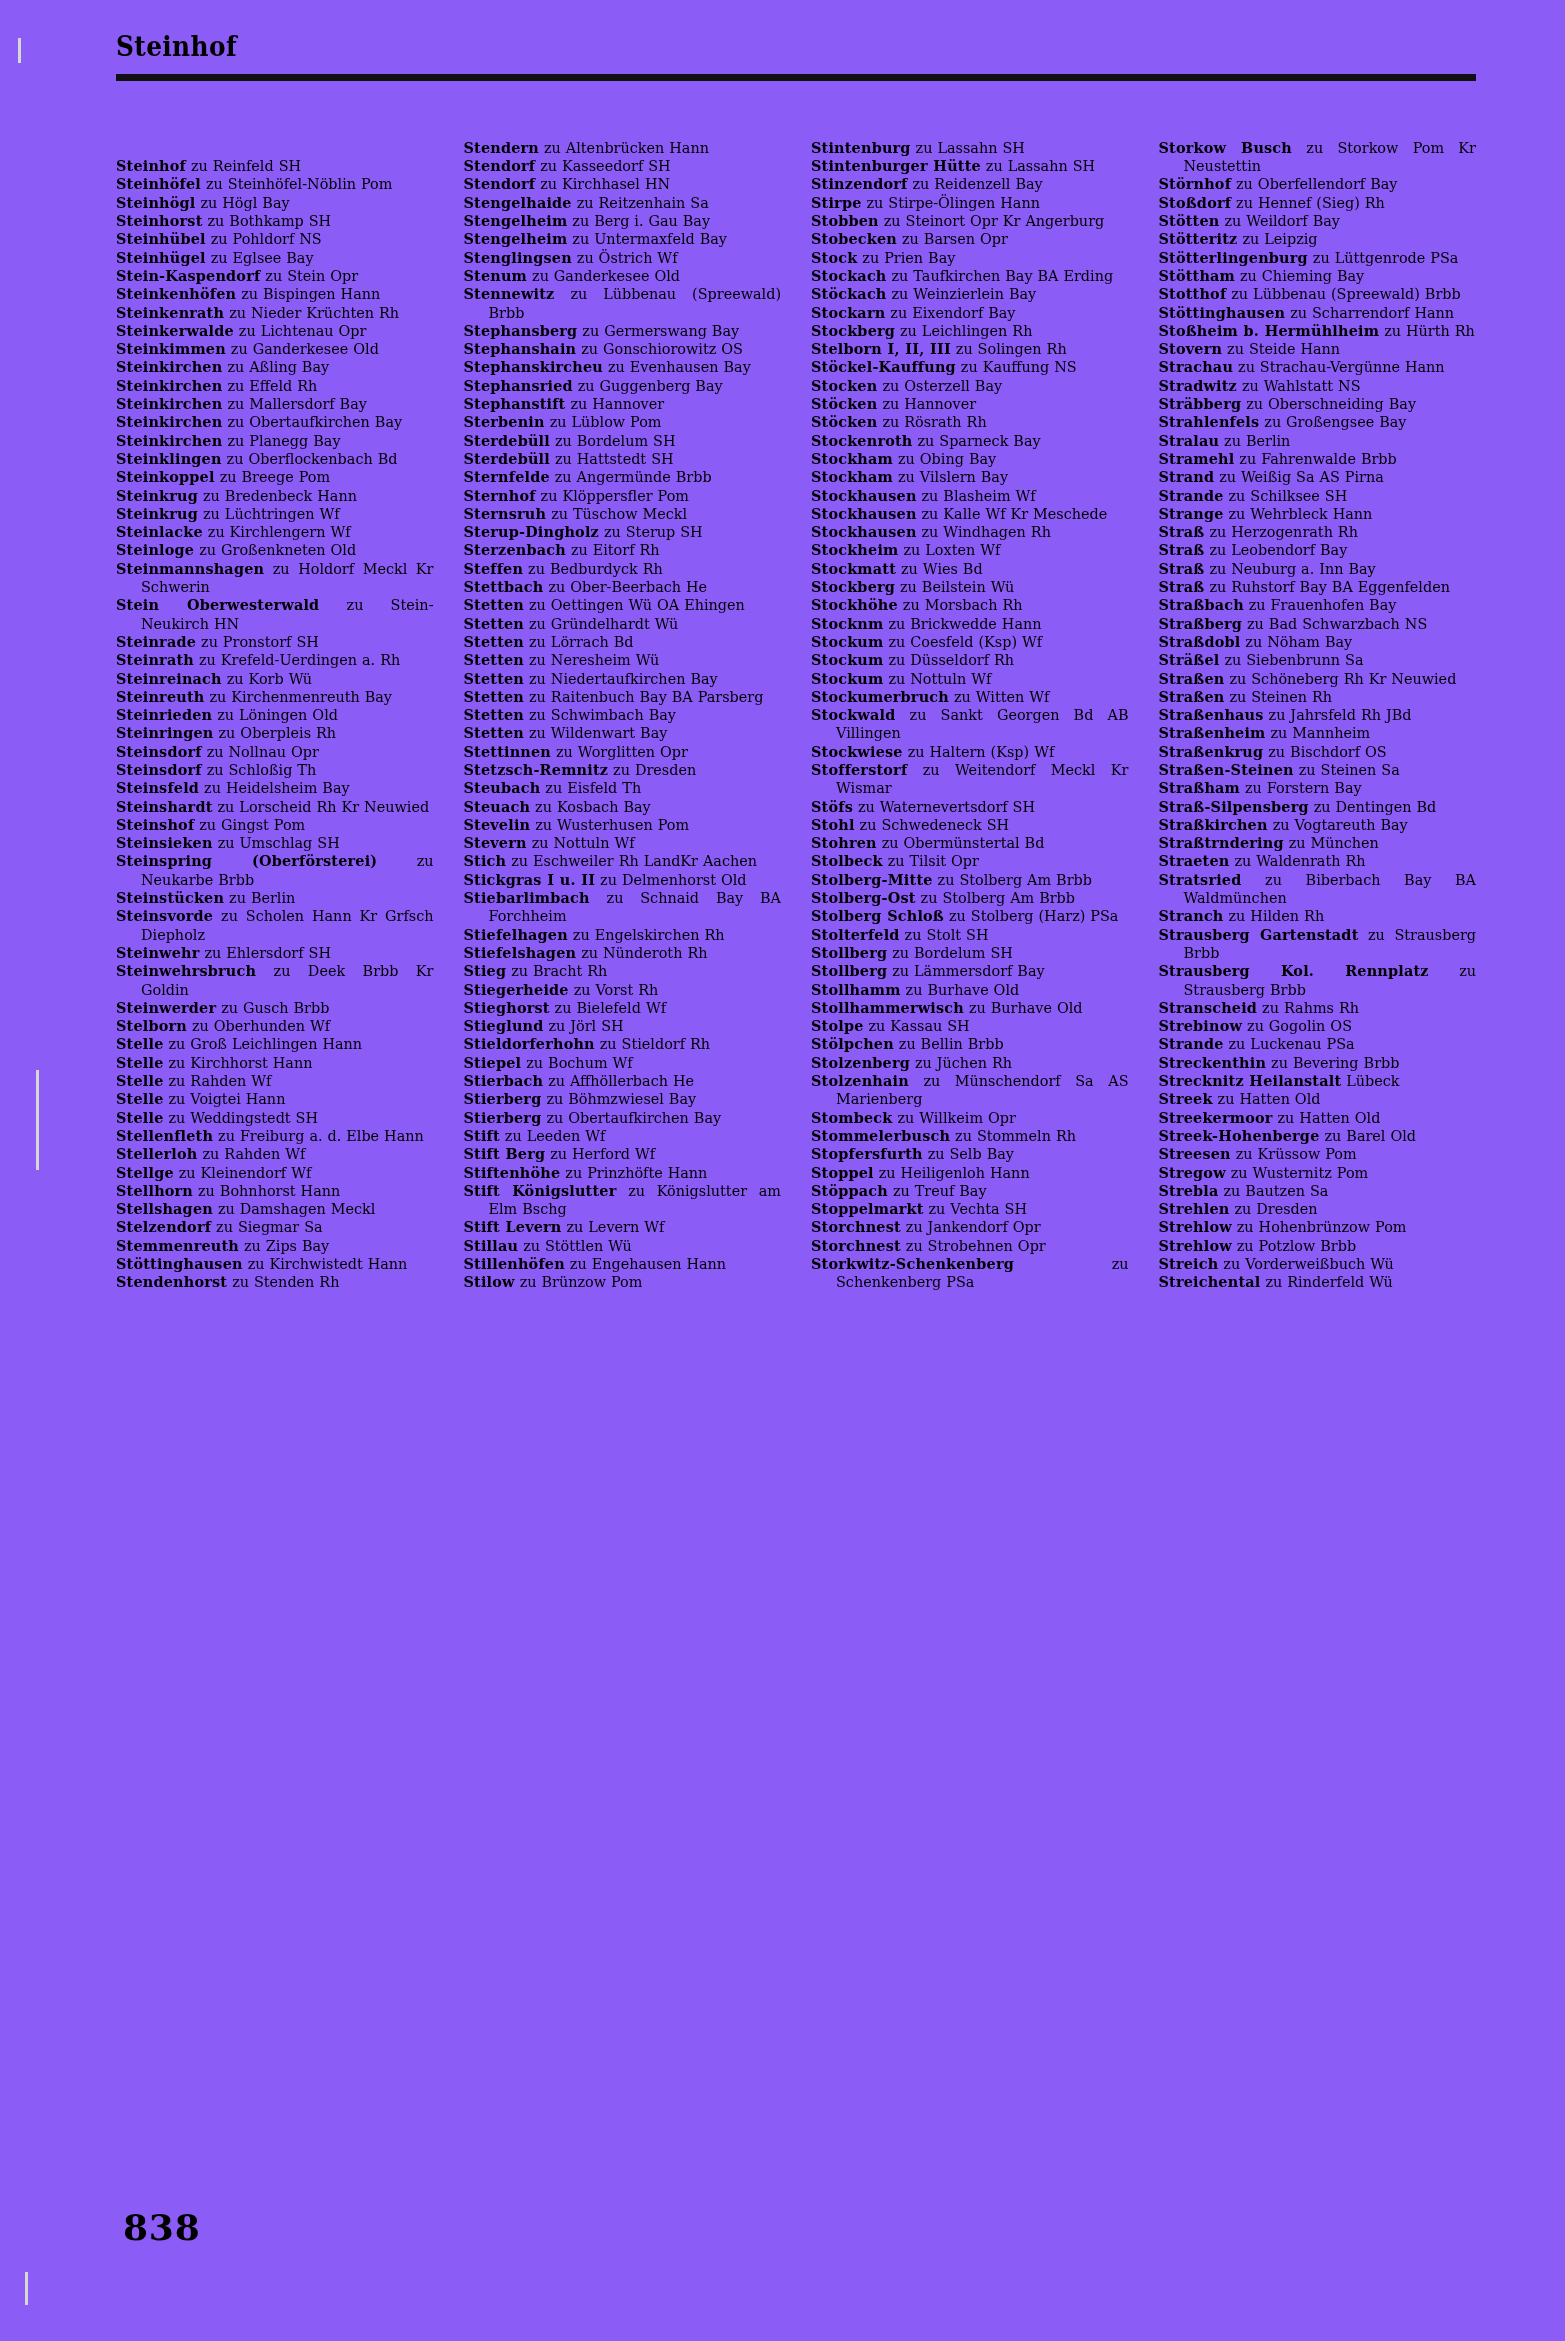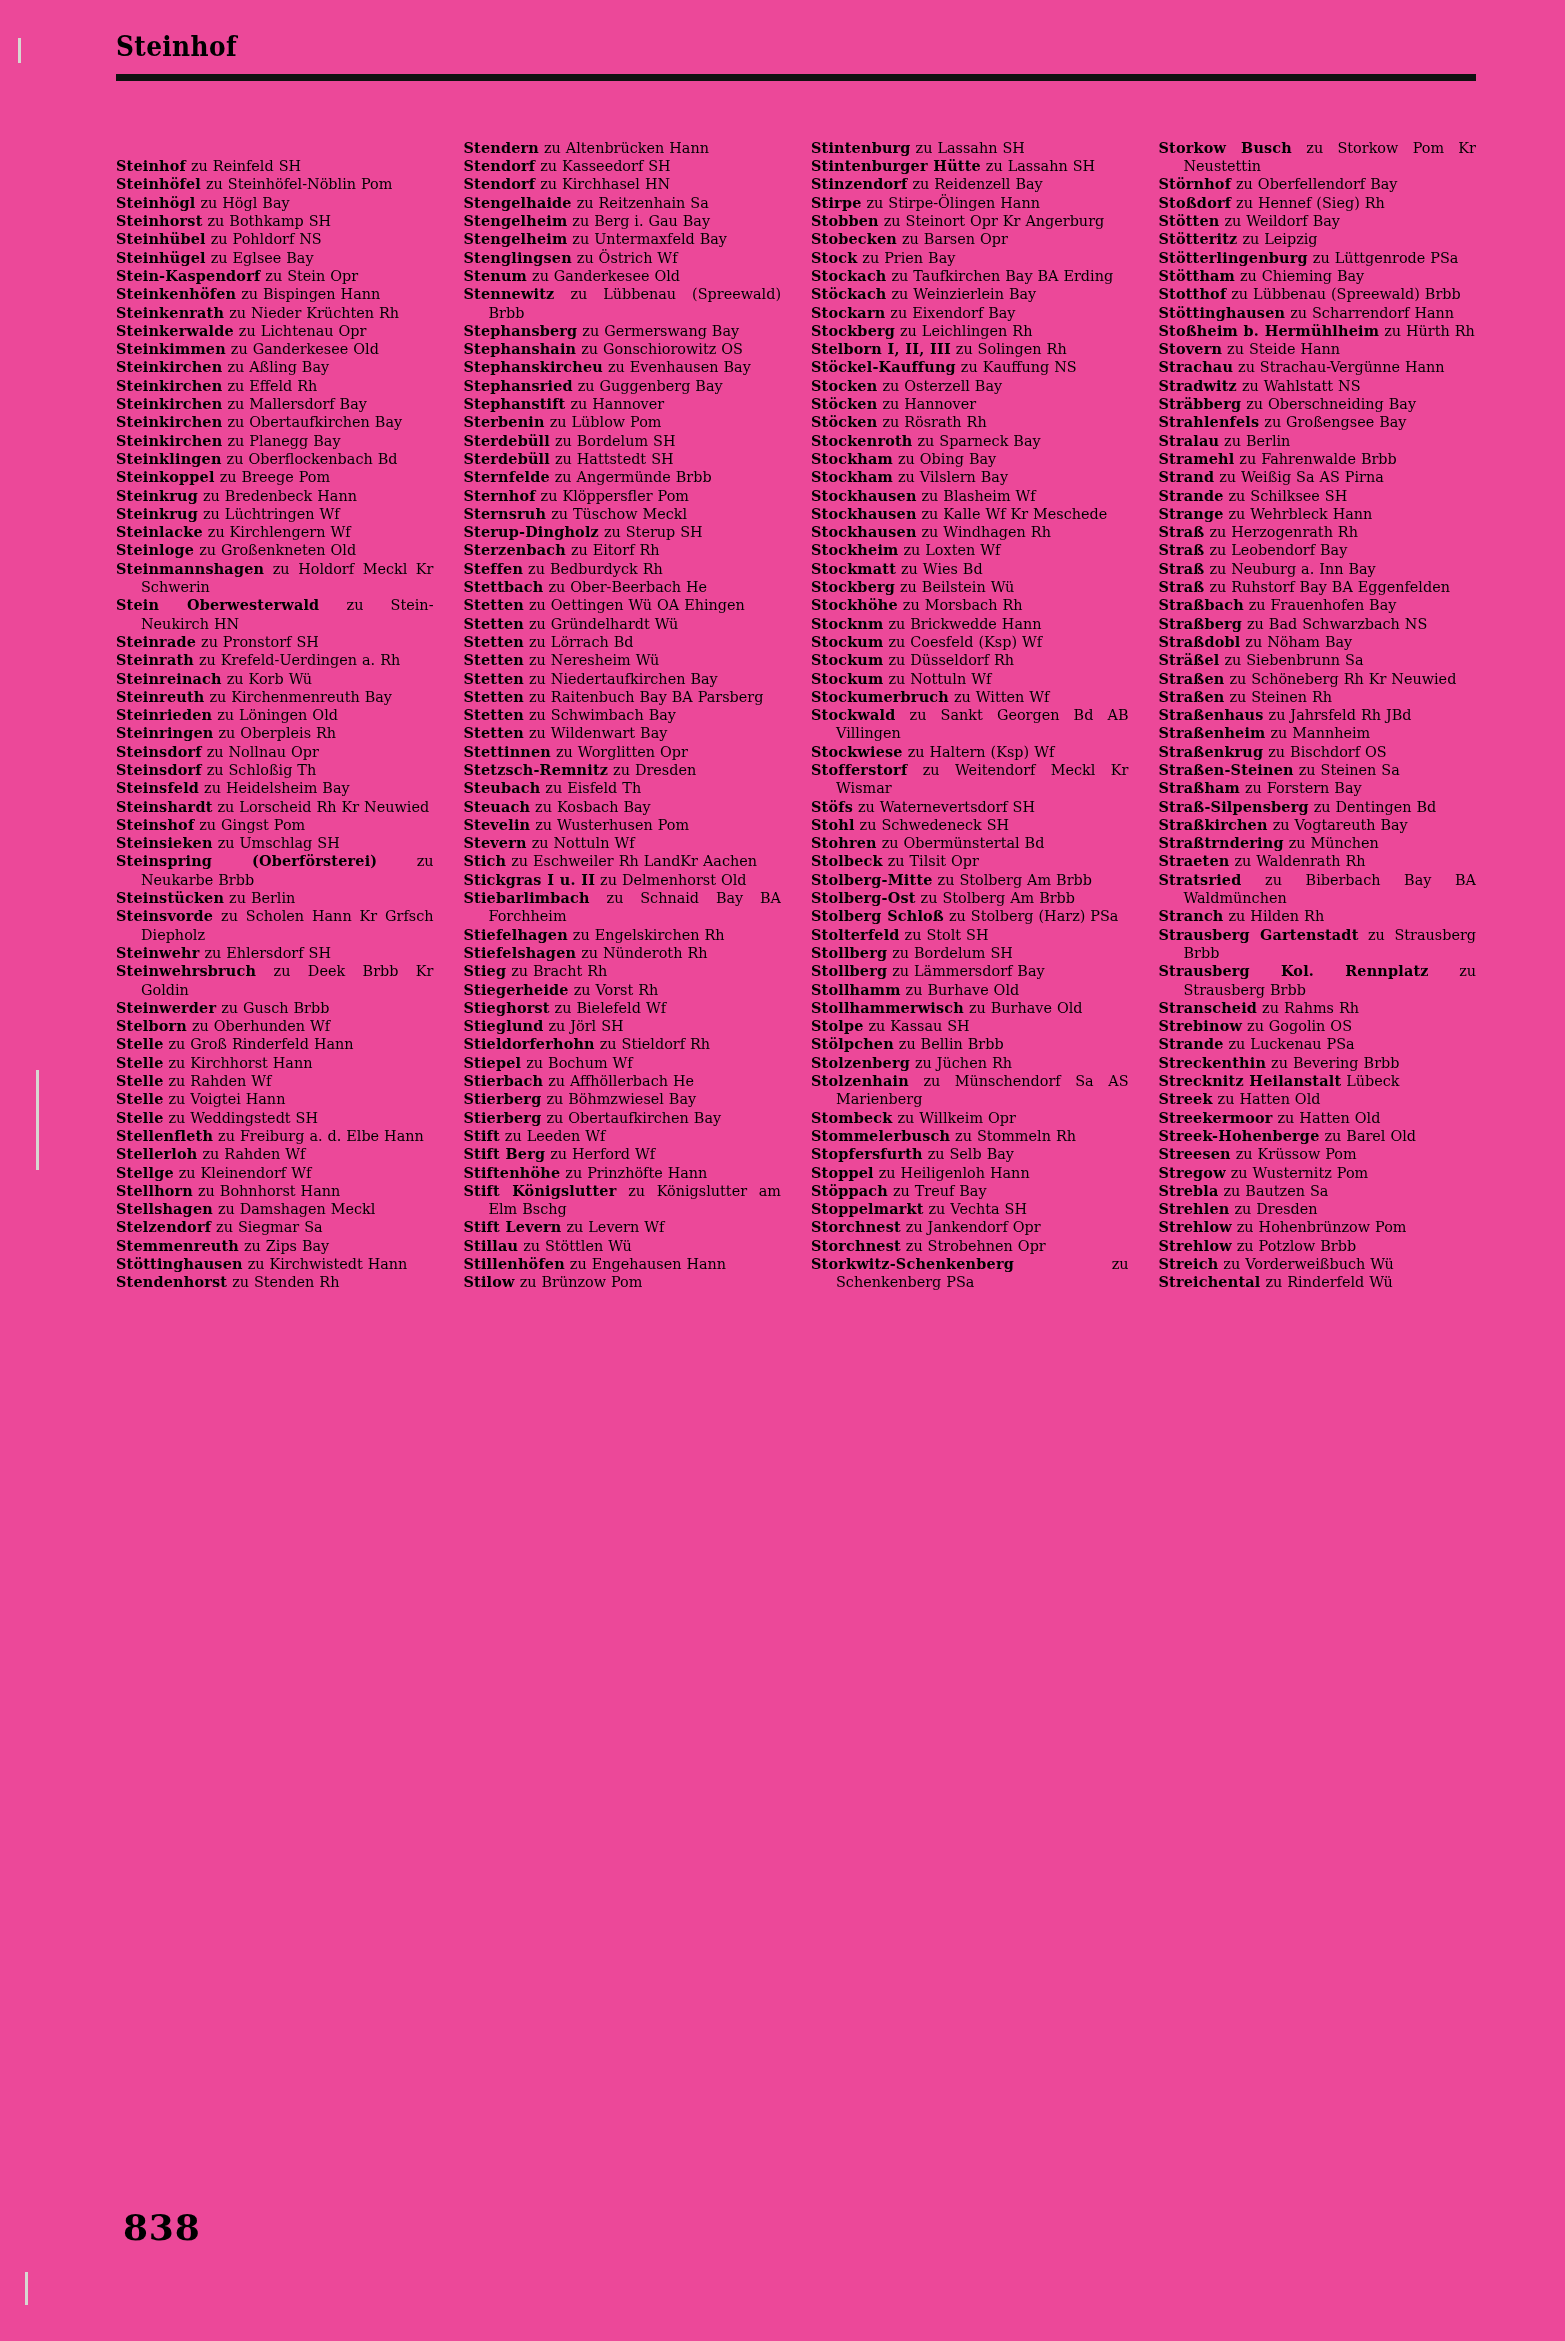--- a/index.html
+++ b/index.html
@@ -12,21 +12,21 @@
     height: 2342px;
     font-family: "DejaVu Serif", "Liberation Serif", serif;
     color: #000000;
     position: relative;
     overflow: hidden;
   }
   
   #page {
     position: absolute;
     inset: 0;
-    background: #ec4899;
+    background: #8b5cf6;
   }
   #page-inner {
     position: absolute;
     left: 116px;
     top: 30px;
     width: 1360px;
     height: 2272px;
   }
   
   #header-row {
@@ -149,21 +149,21 @@
           <p class="entry"><span class="hw">Steinshardt</span> <span class="rest">zu Lorscheid Rh Kr Neuwied</span></p>
           <p class="entry"><span class="hw">Steinshof</span> <span class="rest">zu Gingst Pom</span></p>
           <p class="entry"><span class="hw">Steinsieken</span> <span class="rest">zu Umschlag SH</span></p>
           <p class="entry"><span class="hw">Steinspring (Oberförsterei)</span> <span class="rest">zu Neukarbe Brbb</span></p>
           <p class="entry"><span class="hw">Steinstücken</span> <span class="rest">zu Berlin</span></p>
           <p class="entry"><span class="hw">Steinsvorde</span> <span class="rest">zu Scholen Hann Kr Grfsch Diepholz</span></p>
           <p class="entry"><span class="hw">Steinwehr</span> <span class="rest">zu Ehlersdorf SH</span></p>
           <p class="entry"><span class="hw">Steinwehrsbruch</span> <span class="rest">zu Deek Brbb Kr Goldin</span></p>
           <p class="entry"><span class="hw">Steinwerder</span> <span class="rest">zu Gusch Brbb</span></p>
           <p class="entry"><span class="hw">Stelborn</span> <span class="rest">zu Oberhunden Wf</span></p>
-          <p class="entry"><span class="hw">Stelle</span> <span class="rest">zu Groß Rinderfeld Hann</span></p>
+          <p class="entry"><span class="hw">Stelle</span> <span class="rest">zu Groß Leichlingen Hann</span></p>
           <p class="entry"><span class="hw">Stelle</span> <span class="rest">zu Kirchhorst Hann</span></p>
           <p class="entry"><span class="hw">Stelle</span> <span class="rest">zu Rahden Wf</span></p>
           <p class="entry"><span class="hw">Stelle</span> <span class="rest">zu Voigtei Hann</span></p>
           <p class="entry"><span class="hw">Stelle</span> <span class="rest">zu Weddingstedt SH</span></p>
           <p class="entry"><span class="hw">Stellenfleth</span> <span class="rest">zu Freiburg a. d. Elbe Hann</span></p>
           <p class="entry"><span class="hw">Stellerloh</span> <span class="rest">zu Rahden Wf</span></p>
           <p class="entry"><span class="hw">Stellge</span> <span class="rest">zu Kleinendorf Wf</span></p>
           <p class="entry"><span class="hw">Stellhorn</span> <span class="rest">zu Bohnhorst Hann</span></p>
           <p class="entry"><span class="hw">Stellshagen</span> <span class="rest">zu Damshagen Meckl</span></p>
           <p class="entry"><span class="hw">Stelzendorf</span> <span class="rest">zu Siegmar Sa</span></p>

